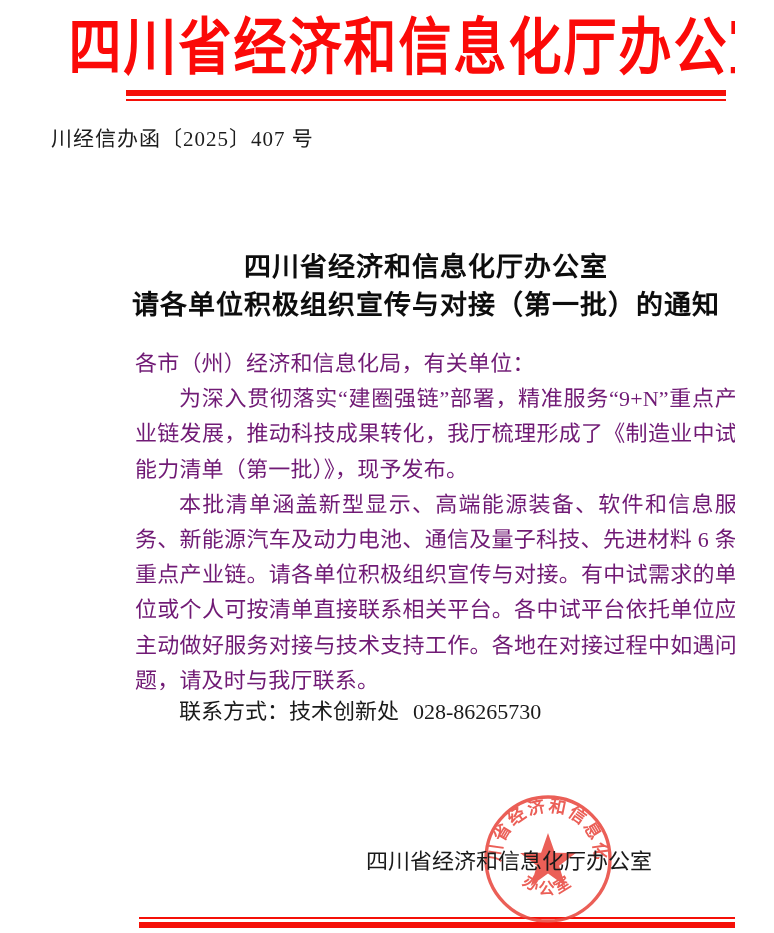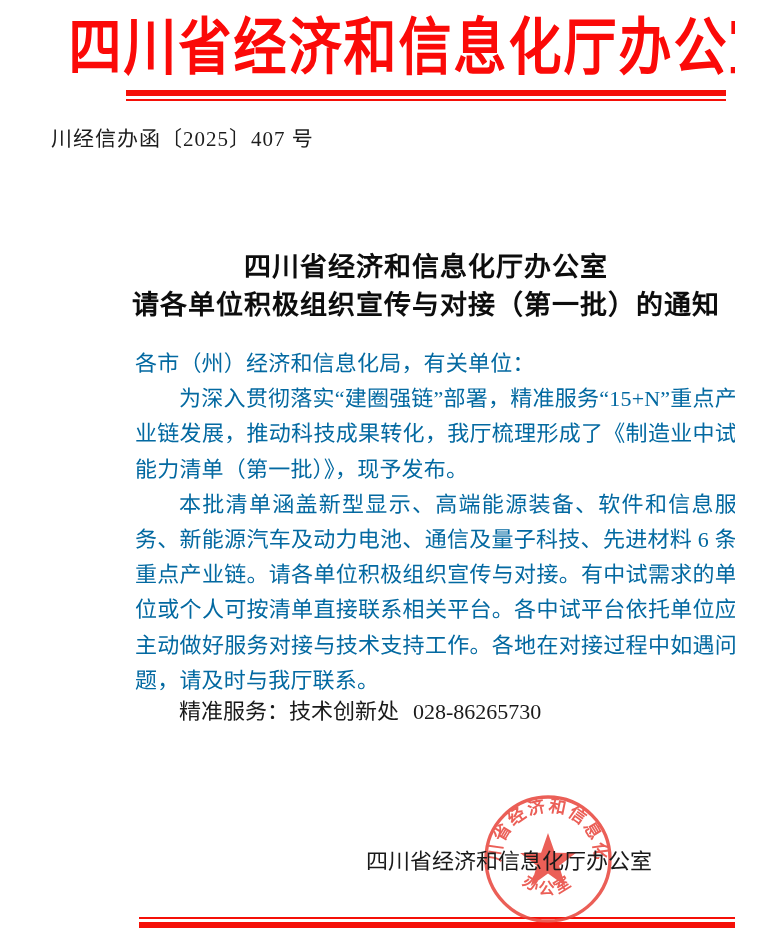--- a/index.html
+++ b/index.html
@@ -98,21 +98,21 @@
   
   .body-block {
     position: absolute;
     left: 96px;
     top: 346px;
     width: 602px;
   }
   .para {
     font-size: 22px;
     line-height: 35.2px;
-    color: #0369a1;
+    color: #701a75;
     text-align: justify;
     text-justify: inter-ideograph;
     letter-spacing: 0.2px;
     margin: 0;
   }
   .para.indent { text-indent: 2em; }
   .para.last-run { margin-bottom: 0; }
 
   .contact-line {
     position: absolute;
@@ -205,26 +205,26 @@
     <span class="num">川经信办函〔2025〕407 号</span>
   </div>
 
   <div class="title-block">
     <div class="title-line">四川省经济和信息化厅办公室</div>
     <div class="title-line">请各单位积极组织宣传与对接（第一批）的通知</div>
   </div>
 
   <div class="body-block">
     <p class="para">各市（州）经济和信息化局，有关单位：</p>
-    <p class="para indent">为深入贯彻落实“建圈强链”部署，精准服务“15+N”重点产业链发展，推动科技成果转化，我厅梳理形成了《制造业中试能力清单（第一批）》，现予发布。</p>
+    <p class="para indent">为深入贯彻落实“建圈强链”部署，精准服务“9+N”重点产业链发展，推动科技成果转化，我厅梳理形成了《制造业中试能力清单（第一批）》，现予发布。</p>
     <p class="para indent last-run">本批清单涵盖新型显示、高端能源装备、软件和信息服务、新能源汽车及动力电池、通信及量子科技、先进材料 6 条重点产业链。请各单位积极组织宣传与对接。有中试需求的单位或个人可按清单直接联系相关平台。各中试平台依托单位应主动做好服务对接与技术支持工作。各地在对接过程中如遇问题，请及时与我厅联系。</p>
   </div>
 
   <div class="contact-line">
-    <span>精准服务：技术创新处</span><span class="tel">028-86265730</span>
+    <span>联系方式：技术创新处</span><span class="tel">028-86265730</span>
   </div>
 
 
   <div class="seal">
     <svg width="132" height="132" viewBox="0 0 132 132" xmlns="http://www.w3.org/2000/svg">
       <defs>
         <path id="arcTop" d="M 19 66 A 47 47 0 0 1 113 66"></path>
         <path id="arcBottom" d="M 31 66 A 35 35 0 0 0 101 66"></path>
       </defs>
       <circle cx="66" cy="66" r="62" fill="none" stroke="#e8453c" stroke-width="3.4"></circle>

